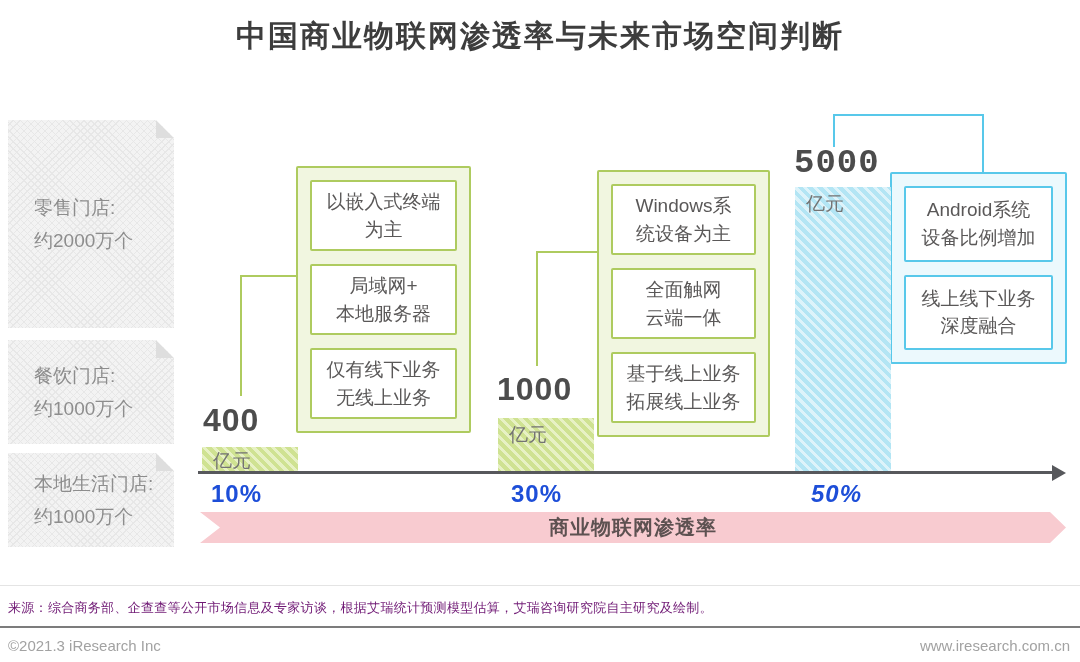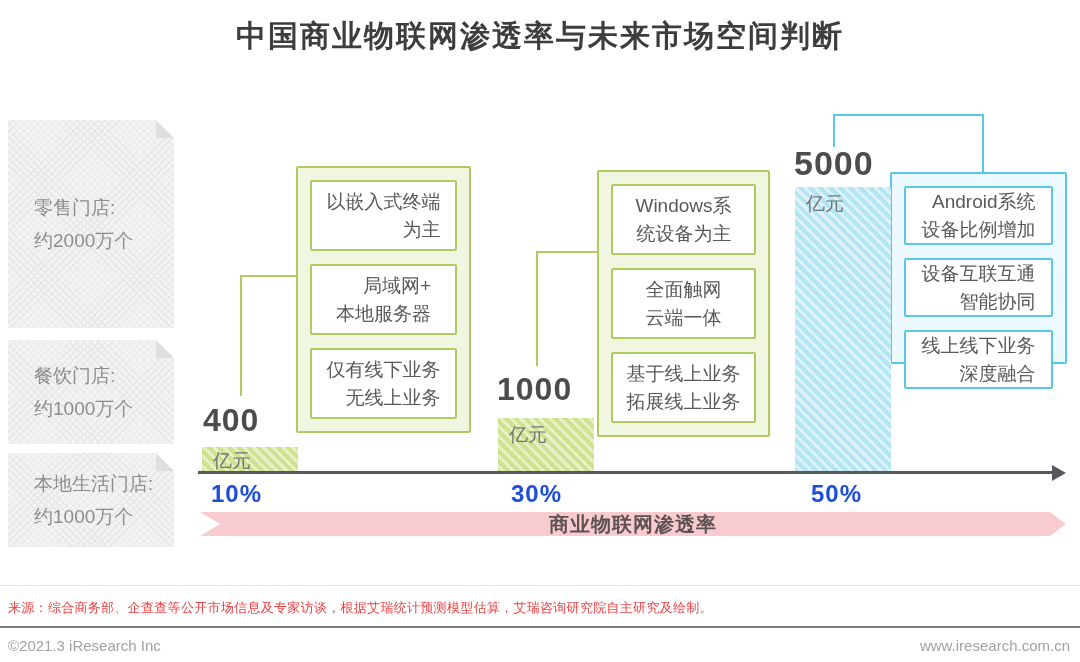--- a/index.html
+++ b/index.html
@@ -35,63 +35,63 @@
   
   .group{
     position:absolute;box-sizing:border-box;border:2px solid #aecb5f;background:#f1f6e0;
     padding:12px;display:flex;flex-direction:column;gap:13px;border-radius:2px;
   }
   .g1{left:296px;top:166px;width:175px;height:267px;}
   .g2{left:597px;top:170px;width:173px;height:267px;}
   .g3{left:890px;top:172px;width:177px;height:192px;border-color:#58c8ea;background:#ecf9fd;}
   .feature{
     flex:1;box-sizing:border-box;background:#ffffff;border:2px solid #aecb5f;border-radius:2px;
-    display:flex;align-items:center;justify-content:center;text-align:right;
+    display:flex;align-items:center;justify-content:center;text-align:center;
   }
   .g3 .feature{border-color:#58c8ea;}
   .feature span{font-size:19px;color:#5a5858;line-height:1.45;white-space:pre-line;}
 
   
   .conn{position:absolute;background:#aecb5f;}
   .conn.cyan{background:#58c8ea;}
 
   
   .num{position:absolute;font-weight:bold;color:#4c4c4c;font-size:32px;letter-spacing:1px;}
   .n1{left:203px;top:402px;}
   .n2{left:497px;top:371px;}
-  .n3{left:794px;top:144px;font-size:34px;}
+  .n3{left:794px;top:144px;font-size:34px;font-family:Liberation Mono, monospace;}
   .bar{position:absolute;width:96px;}
   .bar.green{background:repeating-linear-gradient(45deg,#cfe292 0 4px,#e7f1c4 4px 7px);}
   .bar.cyan{background:repeating-linear-gradient(45deg,#b3e5f4 0 4px,#ddf3fa 4px 7px);}
   .b1{left:202px;top:447px;height:26px;}
   .b2{left:498px;top:418px;height:55px;}
   .b3{left:795px;top:187px;height:285px;}
   .unit{display:block;font-size:19px;color:#737373;padding:4px 0 0 11px;}
   .b1 .unit{padding-top:1px;}
 
   
   .axis-line{position:absolute;left:198px;top:471px;width:856px;height:3px;background:#57585c;}
   .axis-arrow{
     position:absolute;left:1052px;top:465px;width:0;height:0;
     border-top:8px solid transparent;border-bottom:8px solid transparent;border-left:14px solid #57585c;
   }
   .pct{position:absolute;top:480px;font-size:24px;font-weight:bold;color:#1d4ed8;letter-spacing:1px;}
-  .pct1{left:211px;}.pct2{left:511px;}.pct3{left:811px;}
+  .pct1{left:211px;}.pct2{left:511px;}.pct3{left:811px;font-style:italic;}
 
   
   .banner{
-    position:absolute;left:200px;top:512px;width:866px;height:24px;background:#f8cbd0;
+    position:absolute;left:200px;top:512px;width:866px;height:31px;background:#f8cbd0;
     clip-path:polygon(0 0,calc(100% - 16px) 0,100% 50%,calc(100% - 16px) 100%,0 100%,20px 50%);
     display:flex;align-items:center;justify-content:center;
   }
   .banner span{font-size:20px;font-weight:bold;color:#5d5151;letter-spacing:1px;}
 
   
   .divider-light{position:absolute;left:0;top:585px;width:1080px;height:1px;background:#e4e4e4;}
-  .source{position:absolute;left:8px;top:599px;font-size:13px;color:#ef4444;letter-spacing:0.3px;}
+  .source{position:absolute;left:8px;top:599px;font-size:13px;color:#701a75;letter-spacing:0.3px;}
   .divider-dark{position:absolute;left:0;top:626px;width:1080px;height:2px;background:#7c7c7c;}
   .footer-left{position:absolute;left:8px;top:637px;font-size:15px;color:#a2a2a2;}
   .footer-right{position:absolute;right:10px;top:637px;font-size:15px;color:#a2a2a2;}
 </style>
 </head>
 <body>
 
 <div class="canvas">
 
   <h1 class="title">中国商业物联网渗透率与未来市场空间判断</h1>
@@ -149,24 +149,20 @@
 拓展线上业务</span>
       </div>
   </div>
 
   <div class="group g3">
     <div class="feature">
         <span>Android系统
 设备比例增加</span>
       </div>
     <div class="feature">
-        <span>设备互联互通
-智能协同</span>
-      </div>
-    <div class="feature">
         <span>线上线下业务
 深度融合</span>
       </div>
   </div>
 
   <div class="num n1">400</div>
   <div class="bar green b1">
     <span class="unit">亿元</span>
   </div>
 

